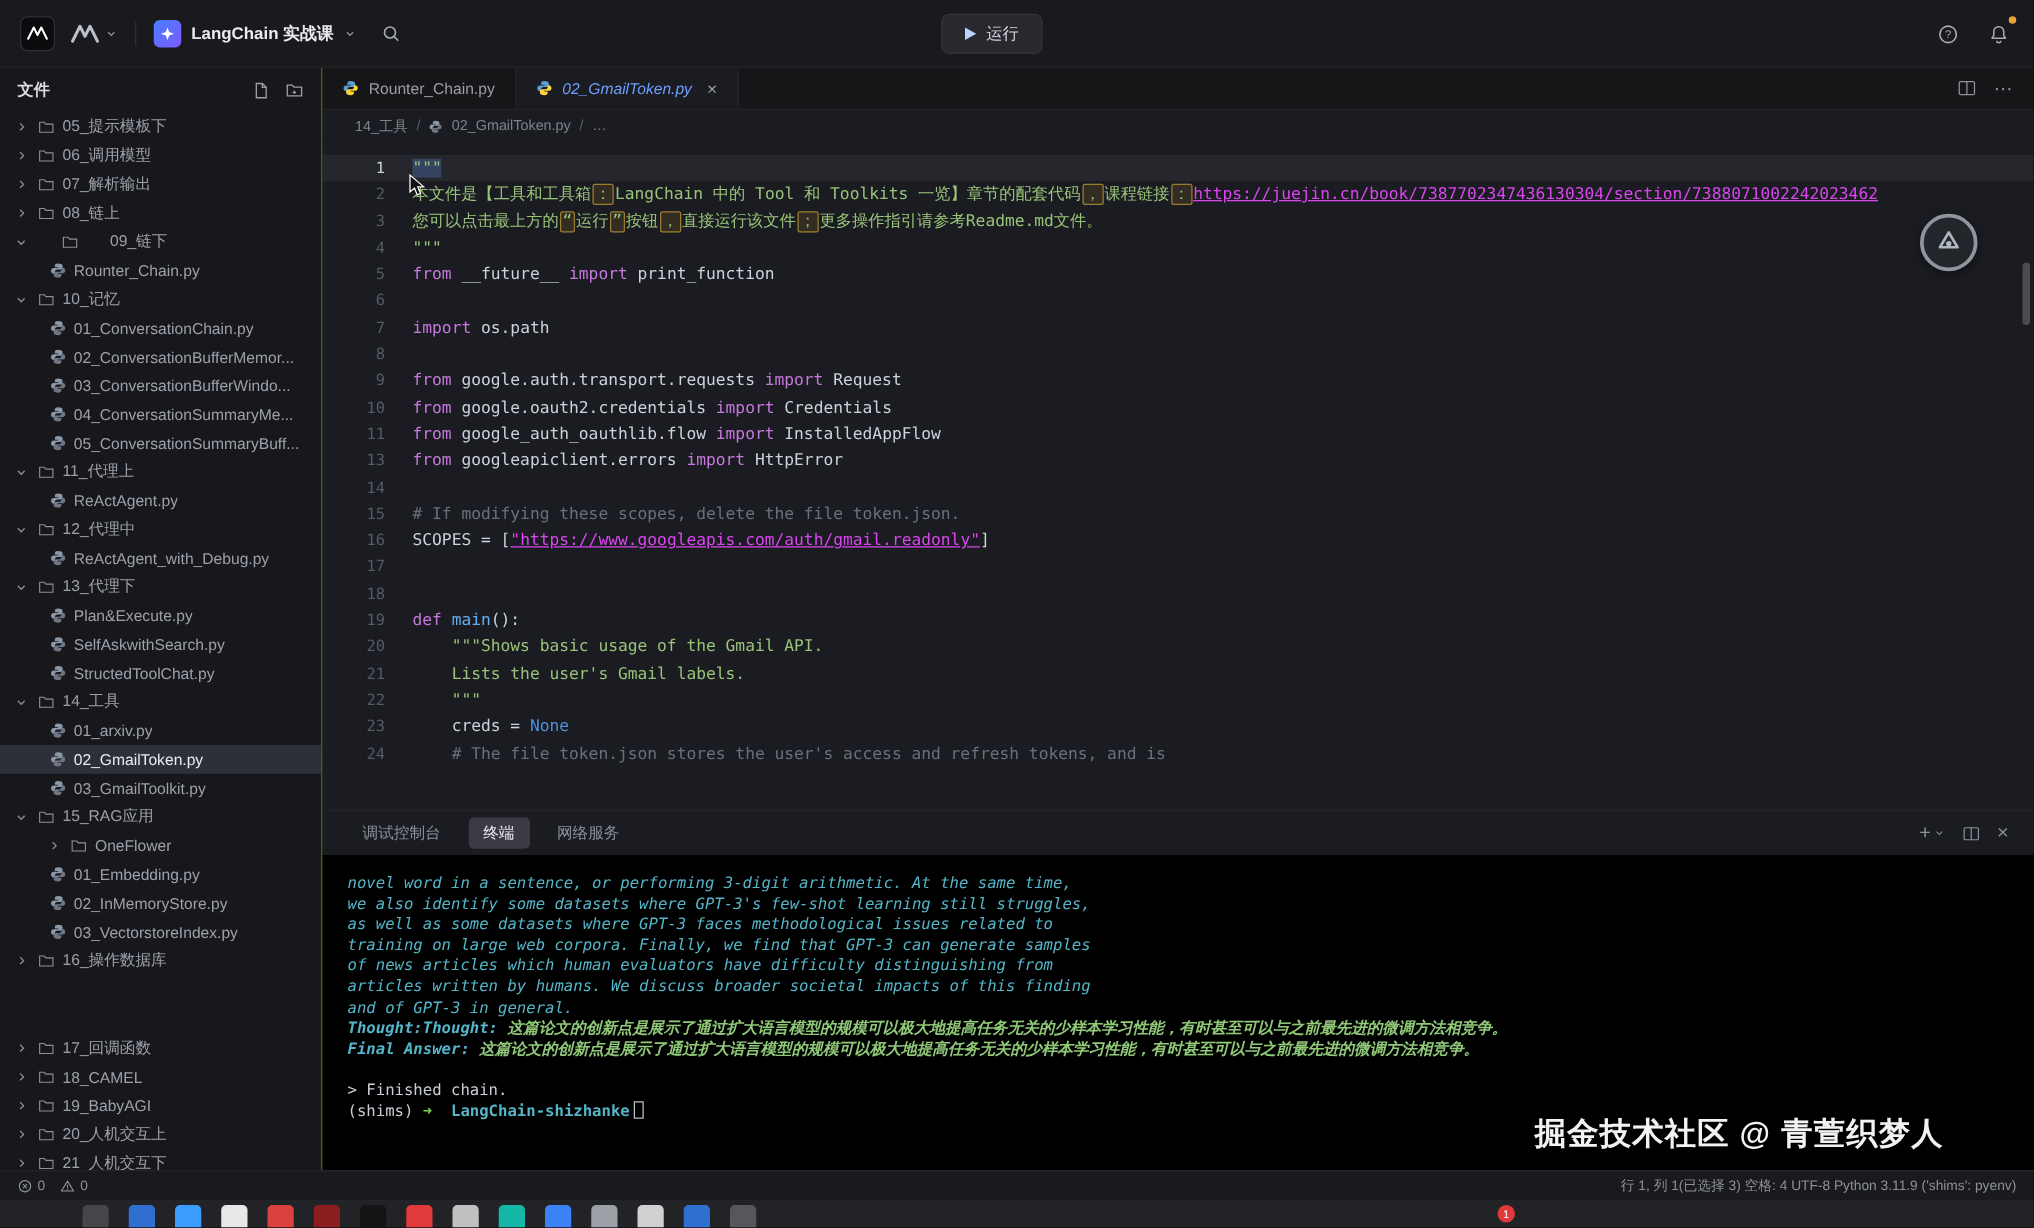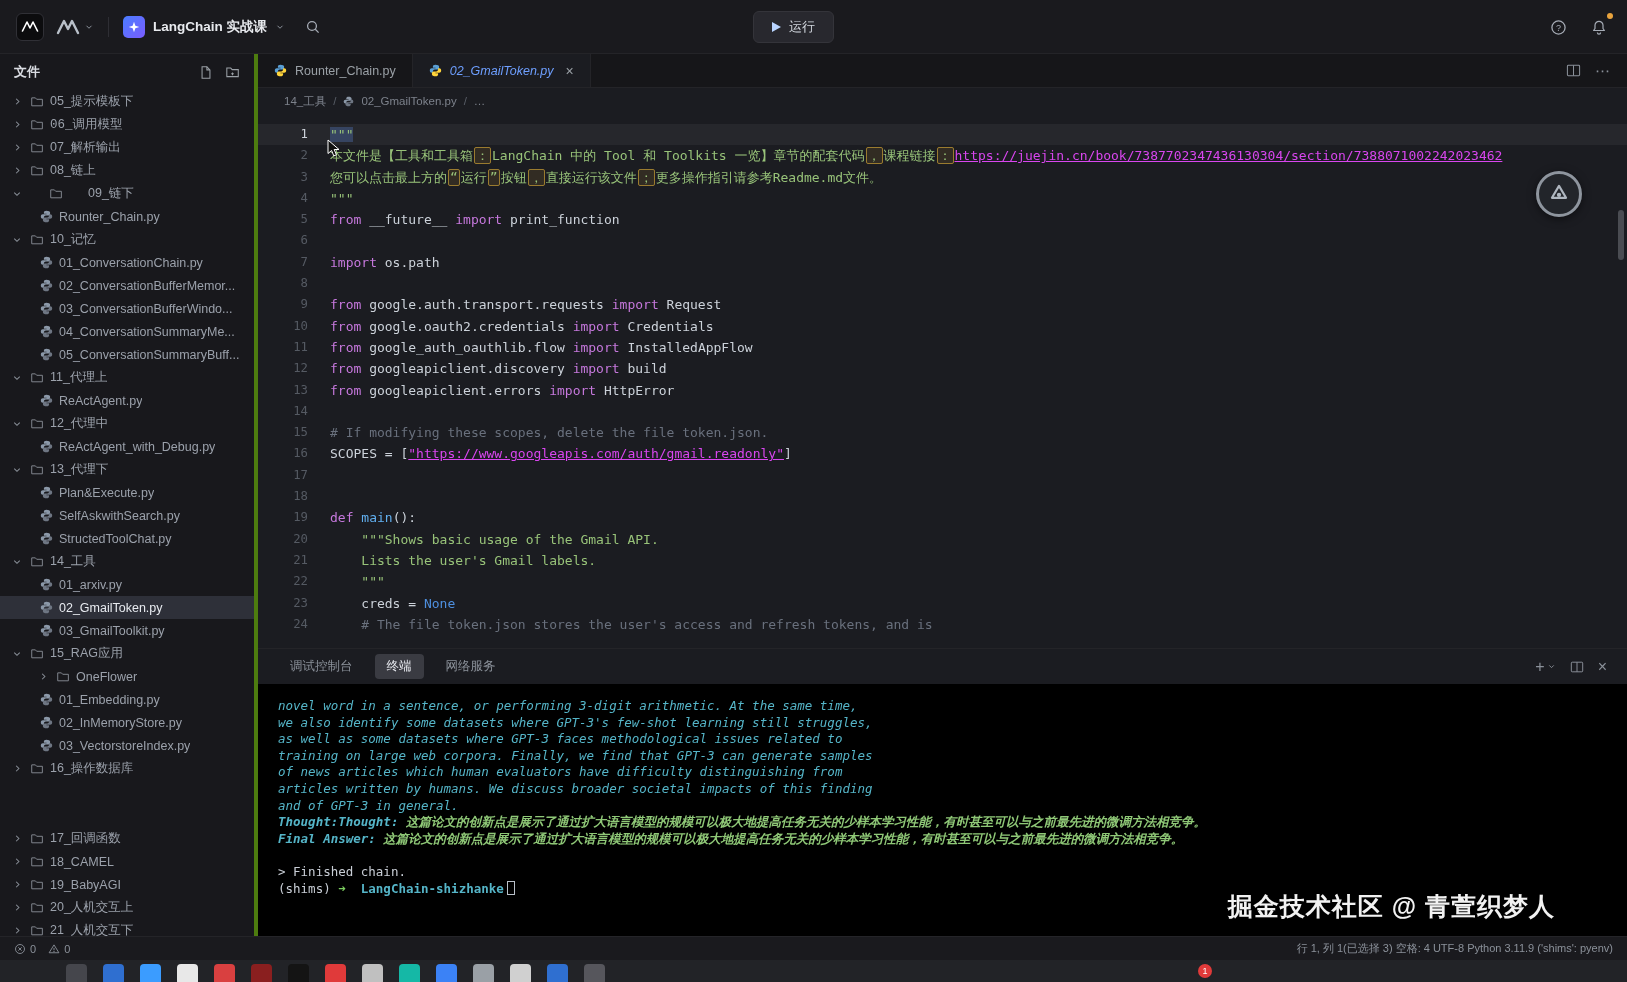--- a/index.html
+++ b/index.html
@@ -18,21 +18,21 @@
   .iconbtn{background:none;border:none;cursor:pointer;display:flex;align-items:center;padding:4px}
   .search-btn{margin-left:16px}
   .run-btn{position:absolute;left:753px;top:11px;height:32px;display:flex;align-items:center;gap:8px;background:#28282e;border:1px solid #34343a;border-radius:6px;padding:0 18px;color:#d3d8df;font-size:13px;cursor:pointer}
   .play{width:0;height:0;border-left:9px solid #b9d4ff;border-top:5.5px solid transparent;border-bottom:5.5px solid transparent}
   .top-right{position:absolute;right:16px;top:0;height:54px;display:flex;align-items:center;gap:16px}
   .bell-wrap{position:relative}
   .bell-dot{position:absolute;right:-2px;top:-2px;width:6px;height:6px;border-radius:50%;background:#e8a33d}
 
   
   .main{display:flex;height:882px}
-  .sidebar{width:258px;background:#18181c;border-right:4px solid #4d7c0f;flex-shrink:0;display:flex;flex-direction:column}
+  .sidebar{width:258px;background:#18181c;border-right:1px solid #4d7c0f;flex-shrink:0;display:flex;flex-direction:column}
   .sidebar-header{height:36px;display:flex;align-items:center;justify-content:space-between;padding:0 14px}
   .sidebar-title{font-weight:700;font-size:13px;color:#d9dce2}
   .sh-icons{display:flex;gap:12px;align-items:center}
   #file-tree{flex:1;overflow:hidden}
   .tree-row{height:23px;display:flex;align-items:center;gap:5px;font-size:12.5px;color:#9ba1ab;cursor:pointer;white-space:nowrap}
   .tree-row.selected{background:#2e3039;color:#e8ebf0}
   .chev{width:14px;display:flex;justify-content:center;flex-shrink:0}
   .chev.open{transform:rotate(90deg)}
   .ticon{width:16px;display:flex;justify-content:center;flex-shrink:0}
   .tree-name{overflow:hidden;text-overflow:ellipsis}
@@ -190,21 +190,21 @@
               <path d="M6 4l4 4-4 4" fill="none" stroke="#8b919a" stroke-width="1.5"></path>
             </svg>
           </span>
           <span class="ticon">
             <svg width="14" height="13" viewBox="0 0 16 16">
               <path d="M1.5 3.5h4.5l1.6 1.8h7v8H1.5z" fill="none" stroke="#8b919a" stroke-width="1.1"></path>
             </svg>
           </span>
           <span class="tree-name">05_提示模板下</span>
         </div>
-        <div class="tree-row" style="padding-left: 10px; font-family: Liberation Mono, monospace;">
+        <div class="tree-row" style="padding-left: 10px;">
           <span class="chev">
             <svg width="11" height="11" viewBox="0 0 16 16">
               <path d="M6 4l4 4-4 4" fill="none" stroke="#8b919a" stroke-width="1.5"></path>
             </svg>
           </span>
           <span class="ticon">
             <svg width="14" height="13" viewBox="0 0 16 16">
               <path d="M1.5 3.5h4.5l1.6 1.8h7v8H1.5z" fill="none" stroke="#8b919a" stroke-width="1.1"></path>
             </svg>
           </span>
@@ -629,21 +629,20 @@
           <div class="code-line"><span class="gutter">2</span><span class="code-text"><span class="str">本文件是【工具和工具箱</span><span class="str box">：</span><span class="str">LangChain 中的 Tool 和 Toolkits 一览】章节的配套代码</span><span class="str box">，</span><span class="str">课程链接</span><span class="str box">：</span><span class="link">https://juejin.cn/book/7387702347436130304/section/7388071002242023462</span></span></div>
           <div class="code-line"><span class="gutter">3</span><span class="code-text"><span class="str">您可以点击最上方的</span><span class="str box">“</span><span class="str">运行</span><span class="str box">”</span><span class="str">按钮</span><span class="str box">，</span><span class="str">直接运行该文件</span><span class="str box">；</span><span class="str">更多操作指引请参考Readme.md文件。</span></span></div>
           <div class="code-line"><span class="gutter">4</span><span class="code-text"><span class="str">"""</span></span></div>
           <div class="code-line"><span class="gutter">5</span><span class="code-text"><span class="kw">from</span><span class="plain"> __future__ </span><span class="kw">import</span><span class="plain"> print_function</span></span></div>
           <div class="code-line"><span class="gutter">6</span><span class="code-text"></span></div>
           <div class="code-line"><span class="gutter">7</span><span class="code-text"><span class="kw">import</span><span class="plain"> os.path</span></span></div>
           <div class="code-line"><span class="gutter">8</span><span class="code-text"></span></div>
           <div class="code-line"><span class="gutter">9</span><span class="code-text"><span class="kw">from</span><span class="plain"> google.auth.transport.requests </span><span class="kw">import</span><span class="plain"> Request</span></span></div>
           <div class="code-line"><span class="gutter">10</span><span class="code-text"><span class="kw">from</span><span class="plain"> google.oauth2.credentials </span><span class="kw">import</span><span class="plain"> Credentials</span></span></div>
           <div class="code-line"><span class="gutter">11</span><span class="code-text"><span class="kw">from</span><span class="plain"> google_auth_oauthlib.flow </span><span class="kw">import</span><span class="plain"> InstalledAppFlow</span></span></div>
-          <div class="code-line"><span class="gutter">12</span><span class="code-text"><span class="kw">from</span><span class="plain"> googleapiclient.discovery </span><span class="kw">import</span><span class="plain"> build</span></span></div>
           <div class="code-line"><span class="gutter">13</span><span class="code-text"><span class="kw">from</span><span class="plain"> googleapiclient.errors </span><span class="kw">import</span><span class="plain"> HttpError</span></span></div>
           <div class="code-line"><span class="gutter">14</span><span class="code-text"></span></div>
           <div class="code-line"><span class="gutter">15</span><span class="code-text"><span class="comment"># If modifying these scopes, delete the file token.json.</span></span></div>
           <div class="code-line"><span class="gutter">16</span><span class="code-text"><span class="plain">SCOPES = [</span><span class="link">"https://www.googleapis.com/auth/gmail.readonly"</span><span class="plain">]</span></span></div>
           <div class="code-line"><span class="gutter">17</span><span class="code-text"></span></div>
           <div class="code-line"><span class="gutter">18</span><span class="code-text"></span></div>
           <div class="code-line"><span class="gutter">19</span><span class="code-text"><span class="kw">def</span><span class="plain"> </span><span class="fn">main</span><span class="plain">():</span></span></div>
           <div class="code-line"><span class="gutter">20</span><span class="code-text"><span class="str">    """Shows basic usage of the Gmail API.</span></span></div>
           <div class="code-line"><span class="gutter">21</span><span class="code-text"><span class="str">    Lists the user's Gmail labels.</span></span></div>
           <div class="code-line"><span class="gutter">22</span><span class="code-text"><span class="str">    """</span></span></div>

